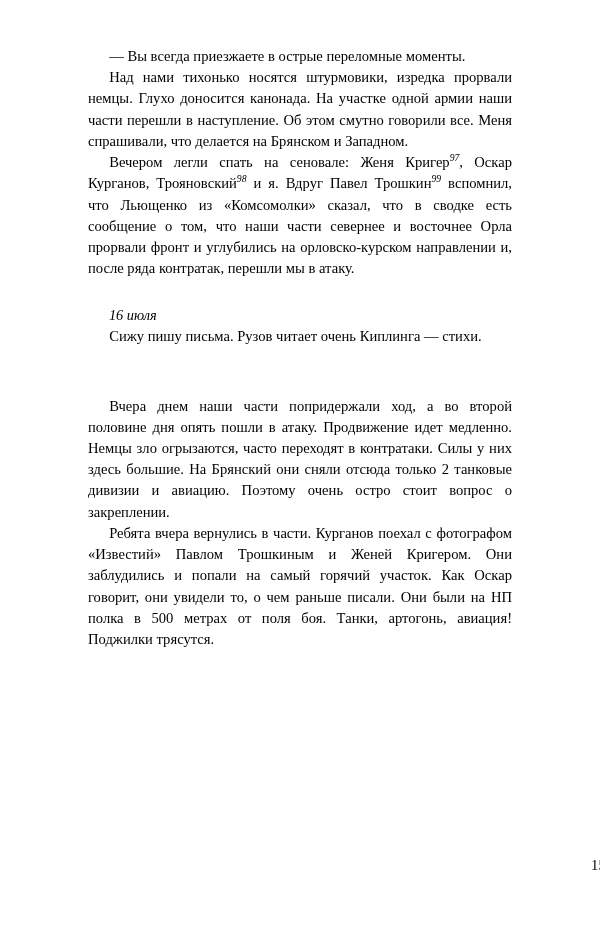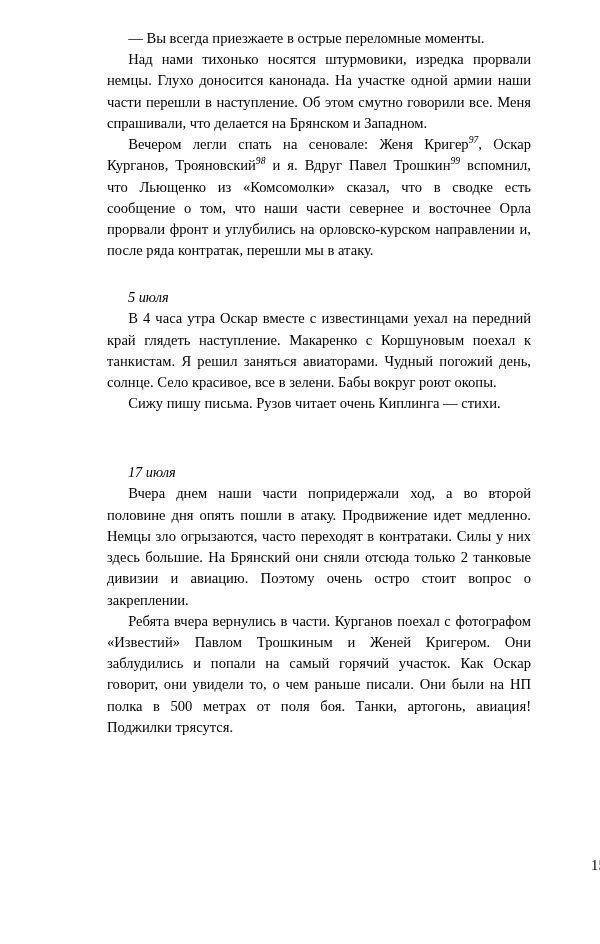--- a/index.html
+++ b/index.html
@@ -18,23 +18,22 @@
   .page {
     position: absolute;
     left: 0;
     top: 0;
     width: 600px;
     height: 944px;
   }
   .text-column {
     position: absolute;
     left: 88px;
-    top: 28px;
+    top: 46px;
     width: 424px;
-    margin-left: 19px;
   }
   p.para {
     margin: 0;
     font-size: 14.6px;
     line-height: 1.455;
     text-align: justify;
     text-justify: inter-word;
     text-indent: 1.45em;
     hyphens: manual;
   }
@@ -76,27 +75,25 @@
   <div class="text-column">
 
     <p class="para">— Вы всегда приезжаете в острые переломные моменты.</p>
     <p class="para">Над нами тихонько носятся штурмовики, изредка прорвали немцы. Глухо доносится канонада. На участке одной армии наши части перешли в наступление. Об этом смутно говорили все. Меня спрашивали, что делается на Брянском и Западном.</p>
 
     <p class="para"><span>Вечером легли спать на сеновале: Женя Кригер</span><sup>97</sup><span>, Оскар Курганов, Трояновский</span><sup>98</sup><span> и я. Вдруг Павел Трошкин</span><sup>99</sup><span> вспомнил, что Льющенко из «Комсомолки» сказал, что в сводке есть сообщение о том, что наши части севернее и восточнее Орла прорвали фронт и углубились на орловско-курском направлении и, после ряда контратак, перешли мы в атаку.</span></p>
 
 
     <div class="gap-big"></div>
 
-    <p class="date-head">5 июля</p>
-    <p class="para">В 4 часа утра Оскар вместе с известинцами уехал на передний край глядеть наступление. Макаренко с Коршуновым поехал к танкистам. Я решил заняться авиаторами. Чудный погожий день, солнце. Село красивое, все в зелени. Бабы вокруг роют окопы.</p>
+    <p class="date-head">16 июля</p>
     <p class="para">Сижу пишу письма. Рузов читает очень Киплинга — стихи.</p>
 
     <div class="gap-big"></div>
     <div class="gap-med"></div>
 
-    <p class="date-head">17 июля</p>
     <p class="para">Вчера днем наши части попридержали ход, а во второй половине дня опять пошли в атаку. Продвижение идет медленно. Немцы зло огрызаются, часто переходят в контратаки. Силы у них здесь большие. На Брянский они сняли отсюда только 2 танковые дивизии и авиацию. Поэтому очень остро стоит вопрос о закреплении.</p>
     <p class="para">Ребята вчера вернулись в части. Курганов поехал с фотографом «Известий» Павлом Трошкиным и Женей Кригером. Они заблудились и попали на самый горячий участок. Как Оскар говорит, они увидели то, о чем раньше писали. Они были на НП полка в 500 метрах от поля боя. Танки, артогонь, авиация! Поджилки трясутся.</p>
 
   </div>
 
   <div class="page-number">156</div>
 </div>
 
 </body></html>

